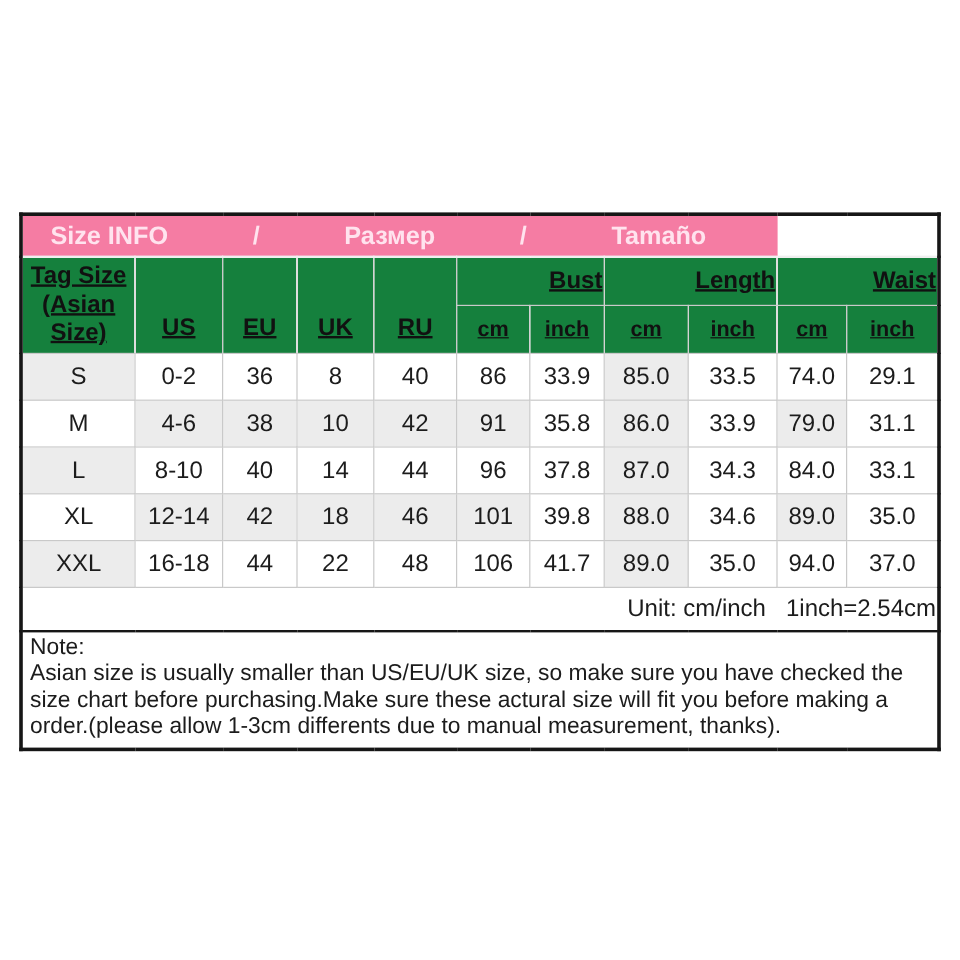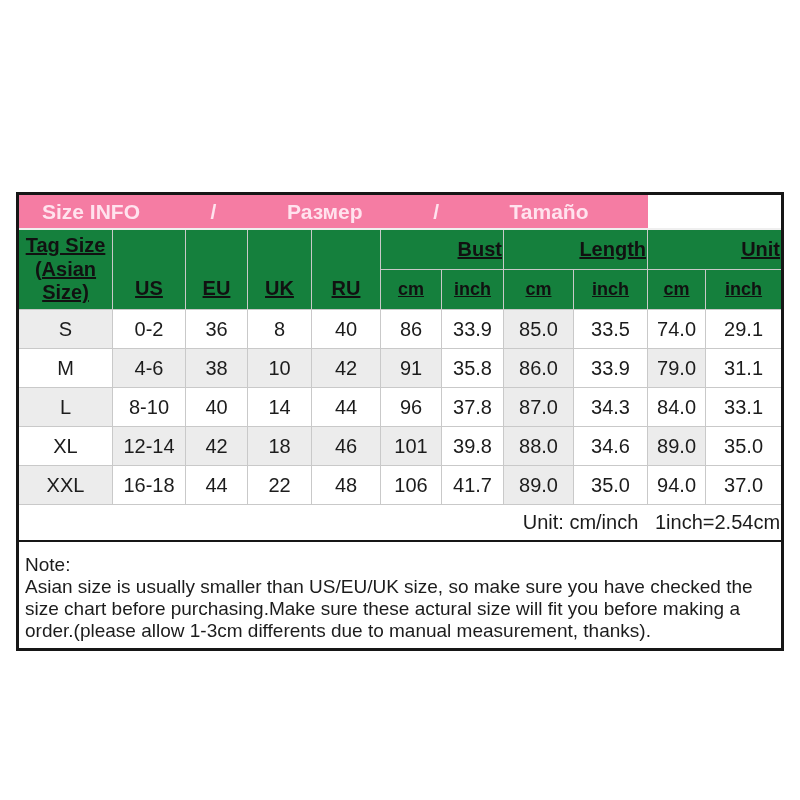--- a/index.html
+++ b/index.html
@@ -1,20 +1,20 @@
 <!DOCTYPE html>
 <html><head>
 <meta charset="utf-8">
 <style>
   html,body{margin:0;padding:0;}
   body{
     width:800px;height:800px;background:#ffffff;position:relative;
     font-family:"Liberation Sans","DejaVu Sans",sans-serif;color:#1c1c1c;
   }
-  .wrap{position:absolute;left:16px;top:192px;}
+  .wrap{position:absolute;left:16px;top:177px;}
   table{
     border-collapse:collapse;table-layout:fixed;width:767px;
     border:3px solid #161616;
   }
   td{
     border:1px solid #c9c9c9;
     text-align:center;vertical-align:middle;
     overflow:hidden;white-space:nowrap;
     background:#ffffff;
   }
@@ -35,21 +35,21 @@
   
   .datarow td{height:36px;font-size:20px;}
   .datarow .size{font-size:20px;}
   td.g{background:#ececec;}
   
   .unitrow td{height:33px;font-size:20px;white-space:pre;text-align:right;}
   
   .noterow td{
     border-top:2px solid #161616;
     text-align:left;white-space:normal;vertical-align:top;
-    padding:12px 8px 6px 6px;
+    padding:2px 8px 6px 6px;
     font-size:19px;line-height:22px;
   }
   .note-title{display:block;}
   .note-body{display:block;letter-spacing:0px;}
 </style>
 </head>
 <body>
 
 <div class="wrap">
 <table>
@@ -85,21 +85,21 @@
         <span style="display:block">Tag Size</span>
         <span style="display:block">(Asian</span>
         <span style="display:block">Size)</span>
       </td>
       <td class="hd regional" rowspan="2">US</td>
       <td class="hd regional" rowspan="2">EU</td>
       <td class="hd regional" rowspan="2">UK</td>
       <td class="hd regional" rowspan="2">RU</td>
       <td class="hd grp" colspan="2">Bust</td>
       <td class="hd grp" colspan="2">Length</td>
-      <td class="hd grp" colspan="2">Unit</td>
+      <td class="hd grp" colspan="2">Waist</td>
     </tr>
     <tr class="subhead">
       <td class="hd sub">cm</td>
       <td class="hd sub">inch</td>
       <td class="hd sub">cm</td>
       <td class="hd sub">inch</td>
       <td class="hd sub">cm</td>
       <td class="hd sub">inch</td>
     </tr>
 

